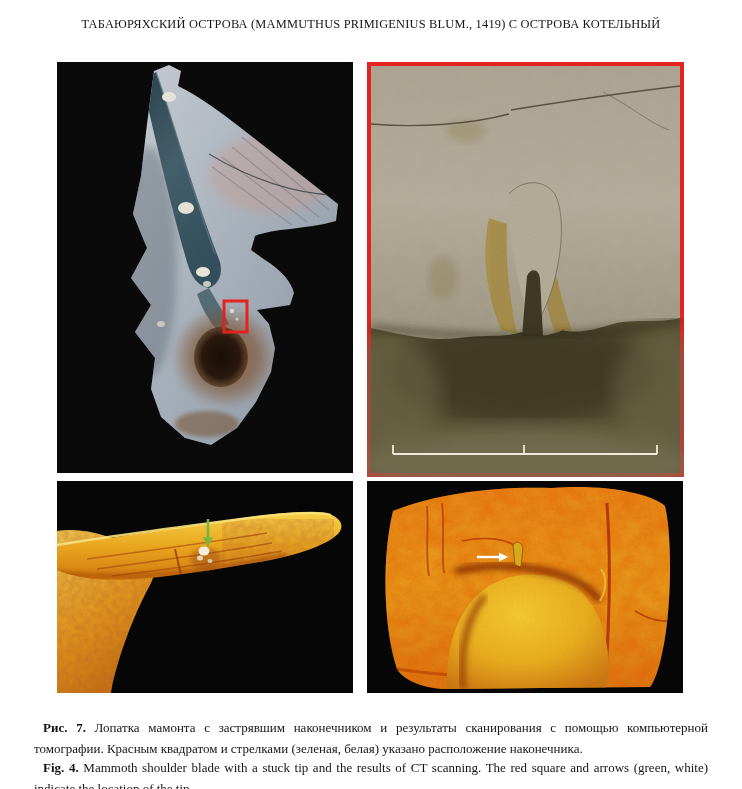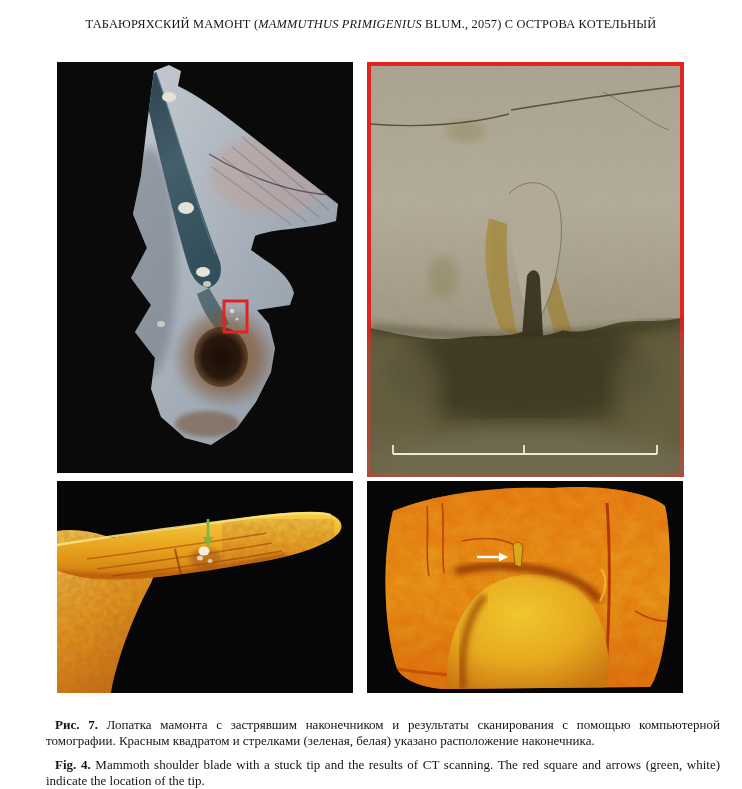--- a/index.html
+++ b/index.html
@@ -1,39 +1,39 @@
 <!DOCTYPE html>
 <html><head>
 <meta charset="utf-8">
 <style>
   html,body{margin:0;padding:0;background:#ffffff;}
   .page{position:relative;width:742px;height:789px;background:#ffffff;
         font-family:"Liberation Serif", serif;color:#151515;overflow:hidden;}
   .header{position:absolute;top:17px;left:0;width:742px;text-align:center;
           font-size:12.4px;letter-spacing:0.2px;white-space:nowrap;}
-  .header .sp{font-style:italic;}
+  .header .sp{}
   .panel{position:absolute;overflow:hidden;}
   .panel svg{display:block;}
   #panel-tl{left:57px;top:62px;width:296px;height:411px;}
   #panel-tr{left:367px;top:62px;width:317px;height:415px;}
   #panel-bl{left:57px;top:481px;width:296px;height:212px;}
   #panel-br{left:367px;top:481px;width:316px;height:212px;}
-  .caption{position:absolute;left:46px;width:674px;font-size:13px;line-height:16px;
+  .caption{position:absolute;left:34px;width:674px;font-size:13px;line-height:21px;
            text-align:justify;text-indent:9px;}
   #cap-ru{top:704px;}
   #cap-en{top:744px;}
   .caption b{font-weight:bold;}
 </style>
 </head>
 <body>
 
 <div class="page">
 
   <div class="header">
-    <span>ТАБАЮРЯХСКИЙ МАМОНТ (</span><span class="sp">MAMMUTHUS PRIMIGENIUS</span><span> BLUM., 2057) С ОСТРОВА КОТЕЛЬНЫЙ</span>
+    <span>ТАБАЮРЯХСКИЙ ОСТРОВА (</span><span class="sp">MAMMUTHUS PRIMIGENIUS</span><span> BLUM., 1419) С ОСТРОВА КОТЕЛЬНЫЙ</span>
   </div>
 
   <div class="panel" id="panel-tl">
     <svg width="296" height="411" viewBox="0 0 296 411">
       <defs>
         <linearGradient id="p1bone" x1="0" y1="0" x2="1" y2="1">
           <stop offset="0" stop-color="#c6ccd2"></stop>
             <stop offset="0.45" stop-color="#a9b2bc"></stop>
           <stop offset="0.75" stop-color="#97a1ad"></stop>
             <stop offset="1" stop-color="#7d8793"></stop>

